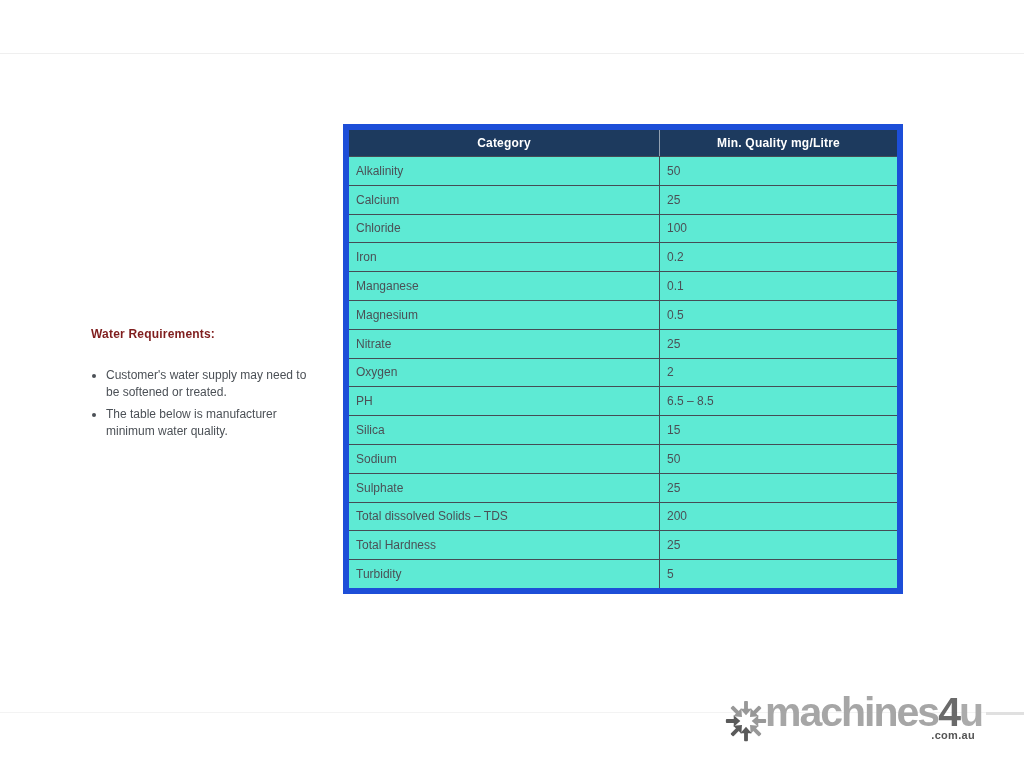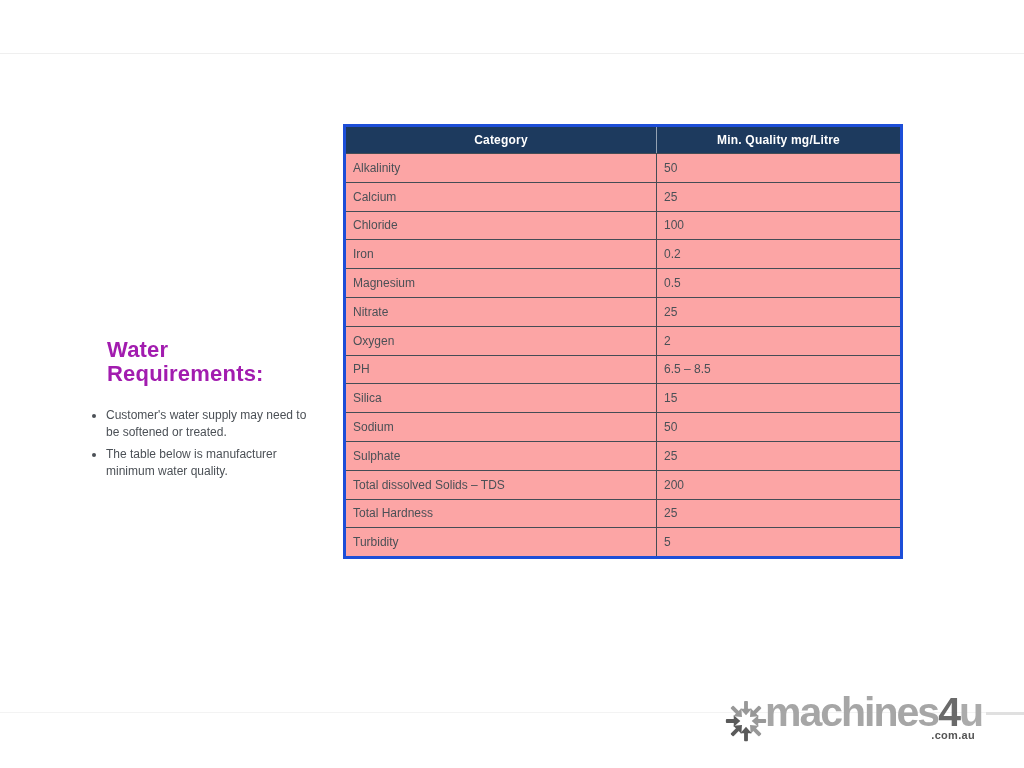--- a/index.html
+++ b/index.html
@@ -13,45 +13,45 @@
     background:#efefef;
   }
   .mid-divider {
     position:absolute; left:0; top:712px; width:1024px; height:1px;
     background:#f3f3f3;
   }
 
   
   .left-col { position:absolute; left:91px; top:322px; width:232px; }
   .page-title {
-    margin:16px; font-size:22px; font-weight:600; color:#a21caf;
+    margin:0; font-size:12px; font-weight:600; color:#7f1d1d;
     letter-spacing:.2px; line-height:24px;
   }
   ul.bullets {
     margin:21px 0 11px; padding-left:15px;
     font-size:12px; line-height:17px; color:#4b5056;
   }
   ul.bullets li { margin:0; }
   ul.bullets li + li { margin-top:5px; }
 
   
   table.spec-table {
     position:absolute; left:343px; top:124px; width:560px;
     border-collapse:separate; border-spacing:0; table-layout:fixed;
-    border:3px solid #1d4ed8;
+    border:6px solid #1d4ed8;
   }
   .spec-table th {
     background:#1d3a5e; color:#ffffff; font-size:12px; font-weight:700;
     height:26px; text-align:center; padding:0; letter-spacing:.2px;
   }
   .spec-table th.col-cat { border-right:1px solid #93a1b2; }
   .spec-table td {
     height:27.8px; font-size:12px; color:#4b5056;
     padding:0 7px; border-top:1px solid #454c55;
-    vertical-align:middle; background:#fca5a5;
+    vertical-align:middle; background:#5eead4;
   }
   .spec-table td.col-cat { border-right:1px solid #454c55; }
 
   
   .logo { position:absolute; left:725px; top:696px; width:250px; height:52px; }
   .logo-icon { position:absolute; left:0; top:4px; }
   .spoke-light { fill:#989898; }
   .spoke-dark  { fill:#5a5a5a; }
   .logo-text {
     position:absolute; left:40px; top:-4px; line-height:1; white-space:nowrap;
@@ -105,20 +105,24 @@
       </tr>
     <tr>
         <td class="col-cat">Chloride</td>
         <td>100</td>
       </tr>
     <tr>
         <td class="col-cat">Iron</td>
         <td>0.2</td>
       </tr>
     <tr>
+        <td class="col-cat">Manganese</td>
+        <td>0.1</td>
+      </tr>
+    <tr>
         <td class="col-cat">Magnesium</td>
         <td>0.5</td>
       </tr>
     <tr>
         <td class="col-cat">Nitrate</td>
         <td>25</td>
       </tr>
     <tr>
         <td class="col-cat">Oxygen</td>
         <td>2</td>

